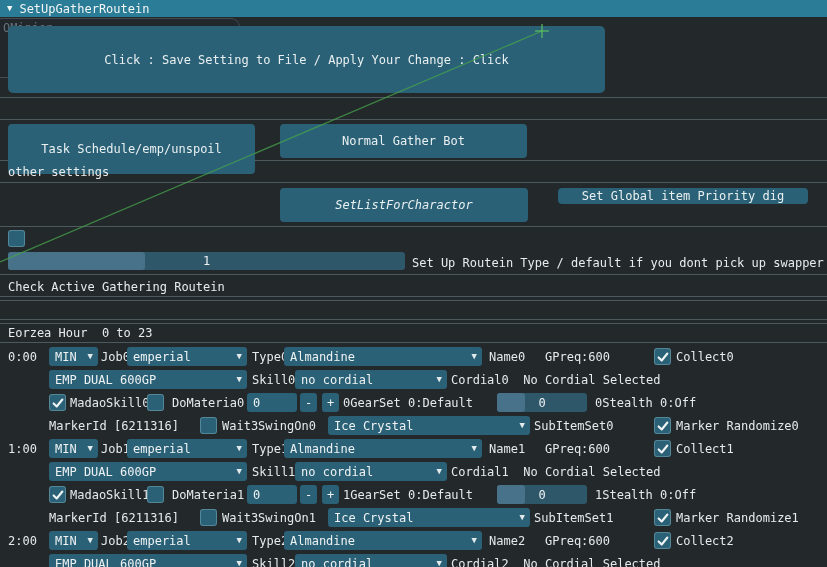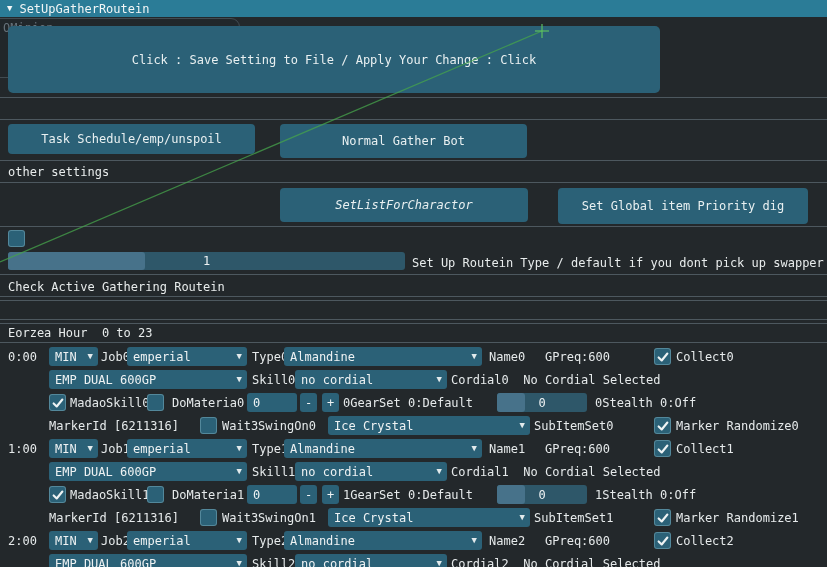--- a/index.html
+++ b/index.html
@@ -52,40 +52,40 @@
 
   <div class="bgtab">
     <span>OMinion</span>
   </div>
 
   <div class="titlebar">
     <span class="collapse">▼</span>
     <span>SetUpGatherRoutein</span>
   </div>
 
-  <div class="btn" style="left:8px;top:26px;width:652px;height:67px;border-radius:5px;">Click : Save Setting to File / Apply Your Change : Click</div>
+  <div class="btn" style="left:8px;top:26px;width:597px;height:67px;border-radius:5px;">Click : Save Setting to File / Apply Your Change : Click</div>
 
   <div class="sep" style="top:97px"></div>
   <div class="sep" style="top:119px"></div>
   <div class="sep" style="top:160px"></div>
   <div class="sep" style="top:182px"></div>
   <div class="sep" style="top:226px"></div>
   <div class="sep" style="top:274px"></div>
   <div class="sep" style="top:296px"></div>
   <div class="sep" style="top:300px"></div>
   <div class="sep" style="top:319px"></div>
   <div class="sep" style="top:323px"></div>
   <div class="sep" style="top:342px"></div>
 
-  <div class="btn" style="left:8px;top:124px;width:247px;height:30px;">Task Schedule/emp/unspoil</div>
+  <div class="btn" style="left:8px;top:124px;width:247px;height:50px;">Task Schedule/emp/unspoil</div>
   <div class="btn" style="left:280px;top:124px;width:247px;height:34px;">Normal Gather Bot</div>
 
   <div class="hdr" style="top:165px">other settings</div>
   <div class="btn" style="left:280px;top:188px;width:248px;height:34px;font-style:italic;">SetListForCharactor</div>
-  <div class="btn" style="left:558px;top:188px;width:250px;height:36px;">Set Global item Priority dig</div>
+  <div class="btn" style="left:558px;top:188px;width:250px;height:16px;">Set Global item Priority dig</div>
 
   <div class="ctl cb" style="left:8px;top:230px;">
     
   </div>
 
   <div class="ctl slider" style="left:8px;top:252px;width:397px;height:18px;">
     <span class="grab" style="width:137px"></span>
     <span class="val">1</span>
   </div>
   <div class="hdr" style="left:412px;top:256px">Set Up Routein Type / default if you dont pick up swapper</div>

